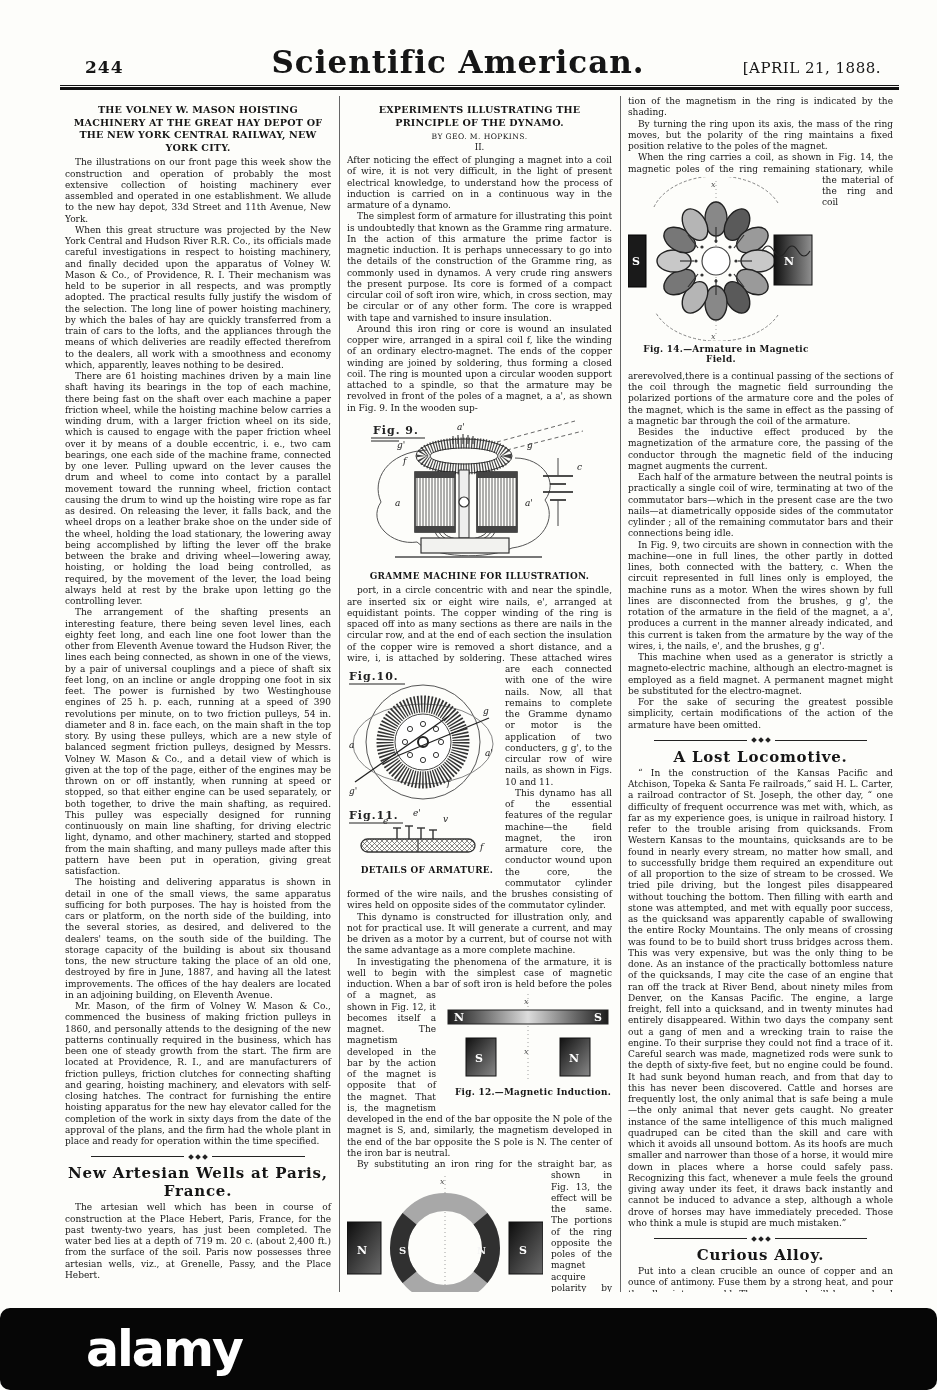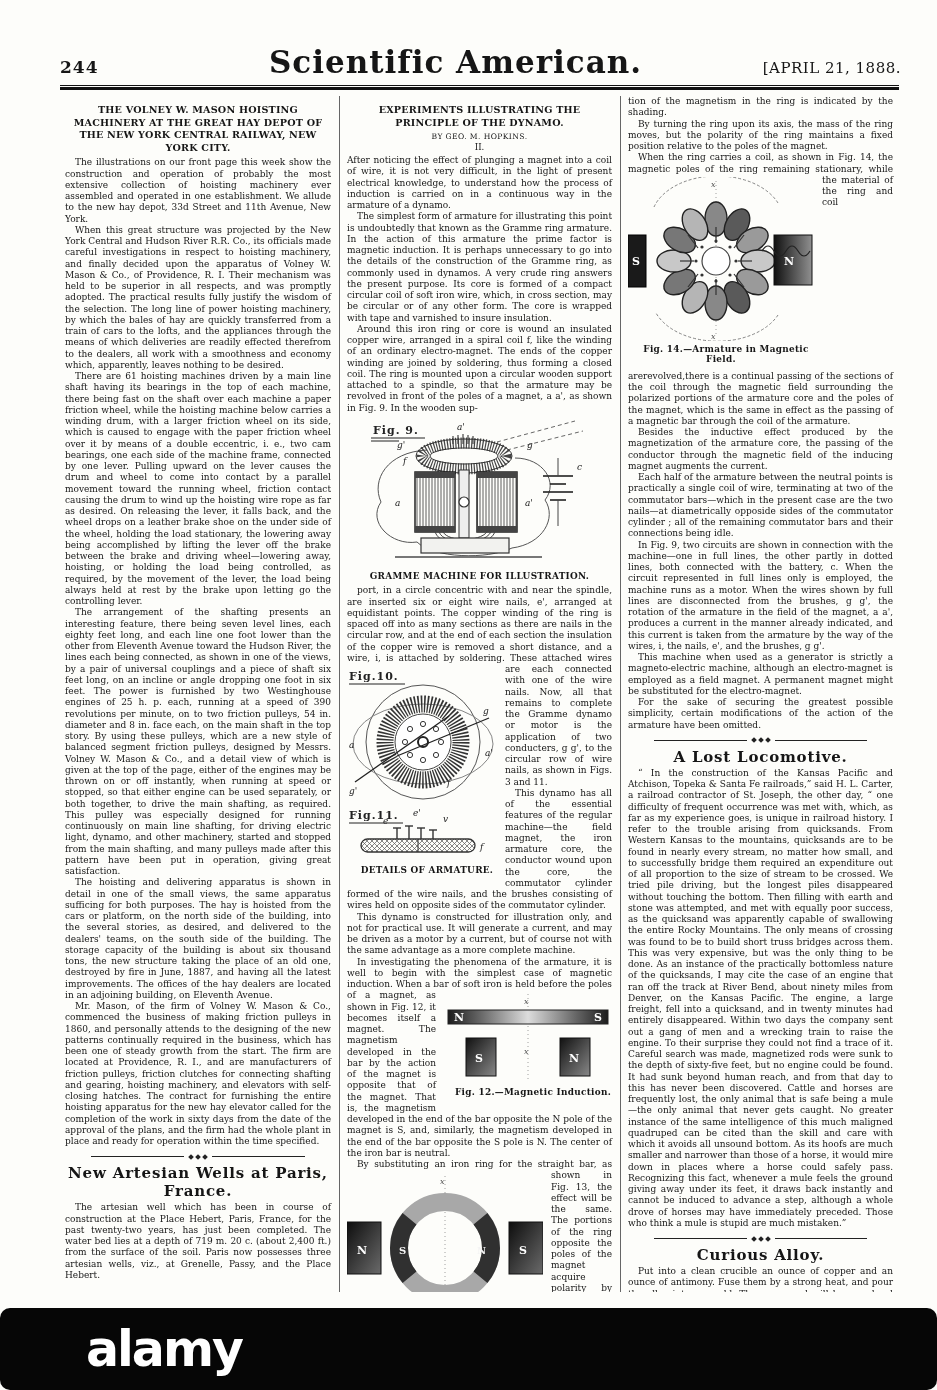--- a/index.html
+++ b/index.html
@@ -2,21 +2,21 @@
 <html><head>
 <meta charset="utf-8">
 <style>
   html,body { margin:0; padding:0; background:#e9e9e6; }
   .scan {
     position:relative; width:937px; height:1390px; margin:0 auto;
     background:#fdfdfa; overflow:hidden;
     font-family:"DejaVu Serif", serif; color:#161616;
   }
   
-  .masthead { display:flex; align-items:baseline; padding:44px 36px 0 60px; }
+  .masthead { display:flex; align-items:baseline; padding:44px 56px 0 60px;margin-left:25px; }
   .page-num { width:120px; font-size:17px; font-weight:bold; letter-spacing:1px; }
   .journal-title { flex:1; text-align:center; font-size:31px; font-weight:bold; letter-spacing:1px; font-family:"DejaVu Serif",serif; }
   .issue-date { width:170px; text-align:right; font-size:15px; letter-spacing:0.5px; }
   .head-rule { margin:5px 38px 0 60px; border-top:1px solid #111; }
   .head-rule2 { margin:1px 38px 0 60px; border-top:3px solid #111; }
 
   
   .page-content { display:flex; margin:6px 36px 0 58px; height:1196px; overflow:hidden; }
   .col { width:283px; padding:0 8px 0 7px; box-sizing:border-box; }
   .col + .col { border-left:1px solid #666; }
@@ -215,21 +215,21 @@
                 <line x1="70" y1="22" x2="78" y2="22"></line>
               <line x1="86" y1="33" x2="86" y2="24"></line>
                 <line x1="82" y1="24" x2="90" y2="24"></line>
             </g>
             <text x="36" y="18" class="svg-letter">e</text>
             <text x="66" y="10" class="svg-letter">e'</text>
             <text x="96" y="16" class="svg-letter">v</text>
             <text x="133" y="44" class="svg-letter">f</text>
           </svg>
           <span class="fig-caption" style="display:block;">DETAILS OF ARMATURE.</span>
-        </span><span>attached wires are each connected with one of the wire nails. Now, all that remains to complete the Gramme dynamo or motor is the application of two conducters, g g', to the circular row of wire nails, as shown in Figs. 3 and 11.</span>
+        </span><span>attached wires are each connected with one of the wire nails. Now, all that remains to complete the Gramme dynamo or motor is the application of two conducters, g g', to the circular row of wire nails, as shown in Figs. 10 and 11.</span>
       </p>
       <p class="body">This dynamo has all of the essential features of the regular machine—the field magnet, the iron armature core, the conductor wound upon the core, the commutator cylinder formed of the wire nails, and the brushes consisting of wires held on opposite sides of the commutator cylinder.</p>
       <p class="body">This dynamo is constructed for illustration only, and not for practical use. It will generate a current, and may be driven as a motor by a current, but of course not with the same advantage as a more complete machine.</p>
 
       <p class="body">
         <span>In investigating the phenomena of the armature, it is well to begin with the simplest case of magnetic induction. When a bar of soft iron is held before the </span><span class="fl-right" style="width:168px;">
           <svg width="168" height="92" viewBox="0 0 168 92">
             <defs>
               <linearGradient id="bar12" x1="0" y1="0" x2="1" y2="0">
                 <stop offset="0" stop-color="#1c1c1c"></stop>

